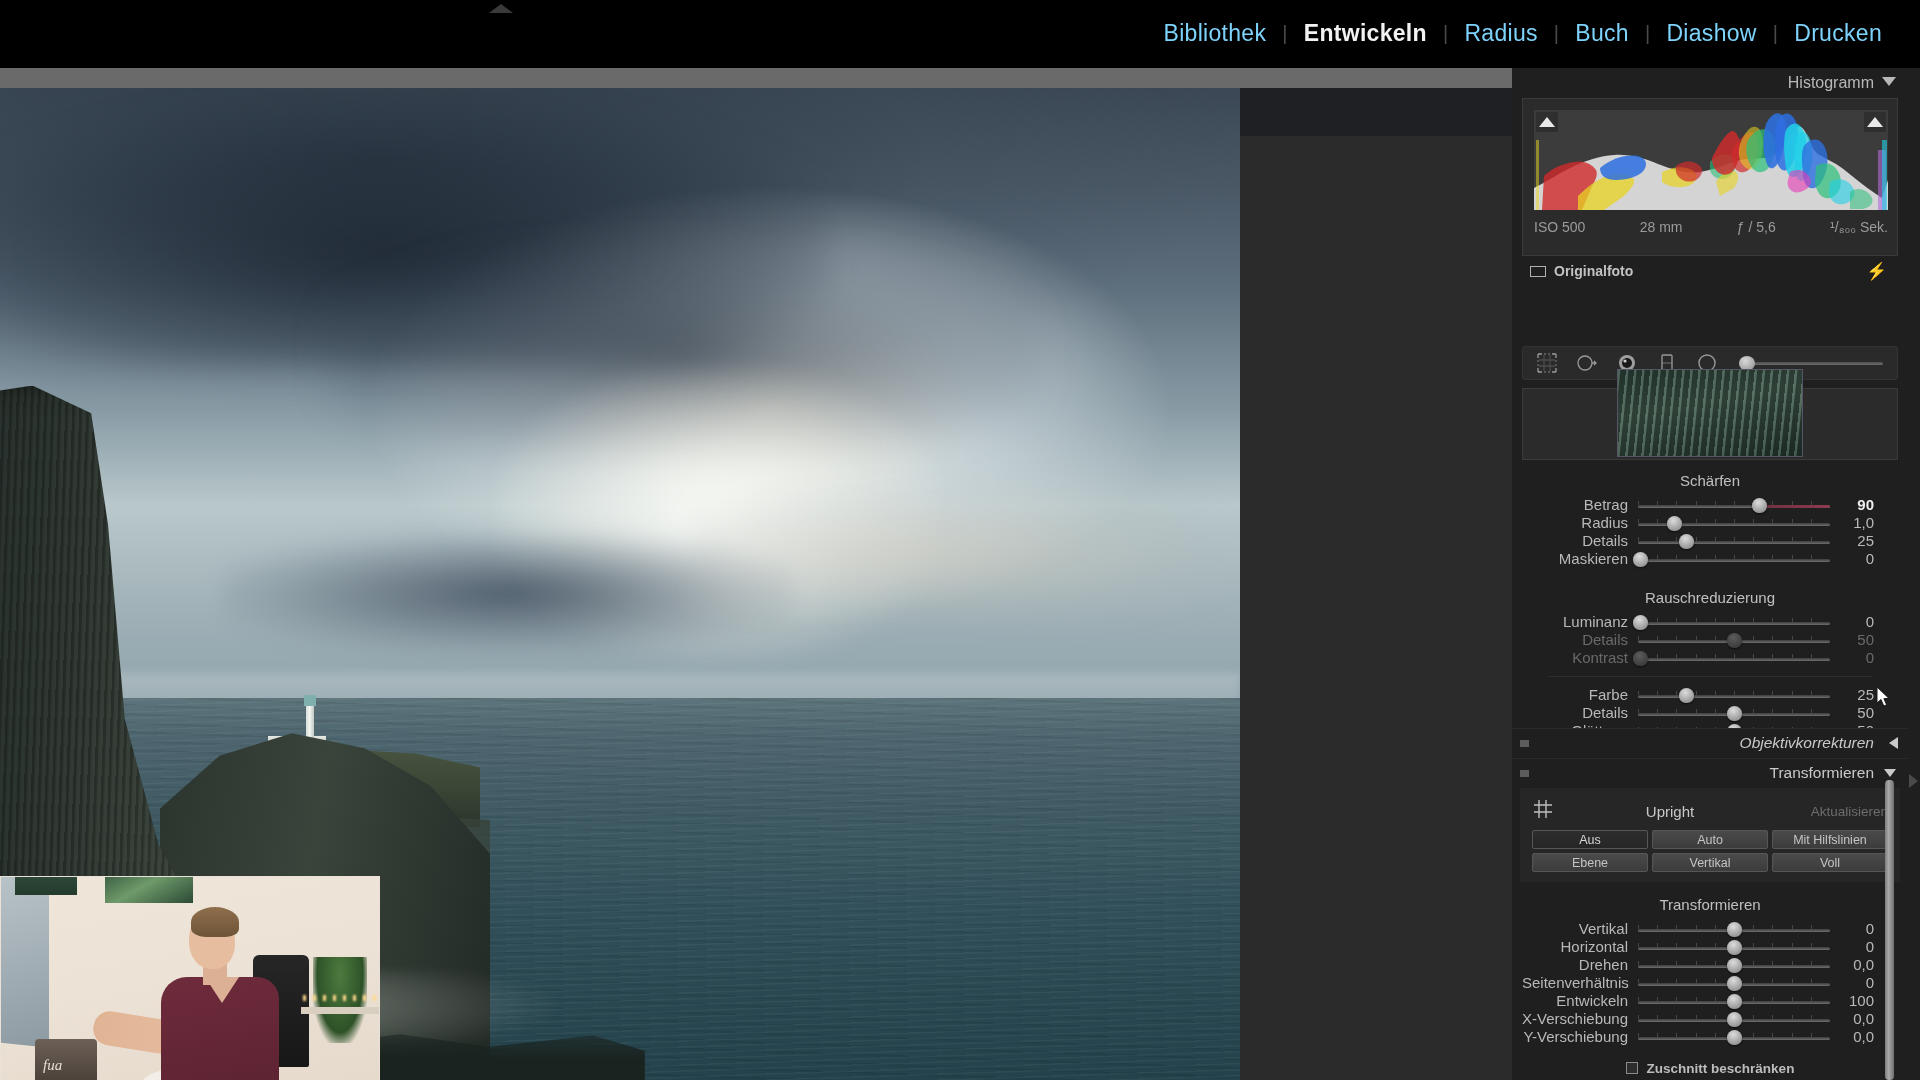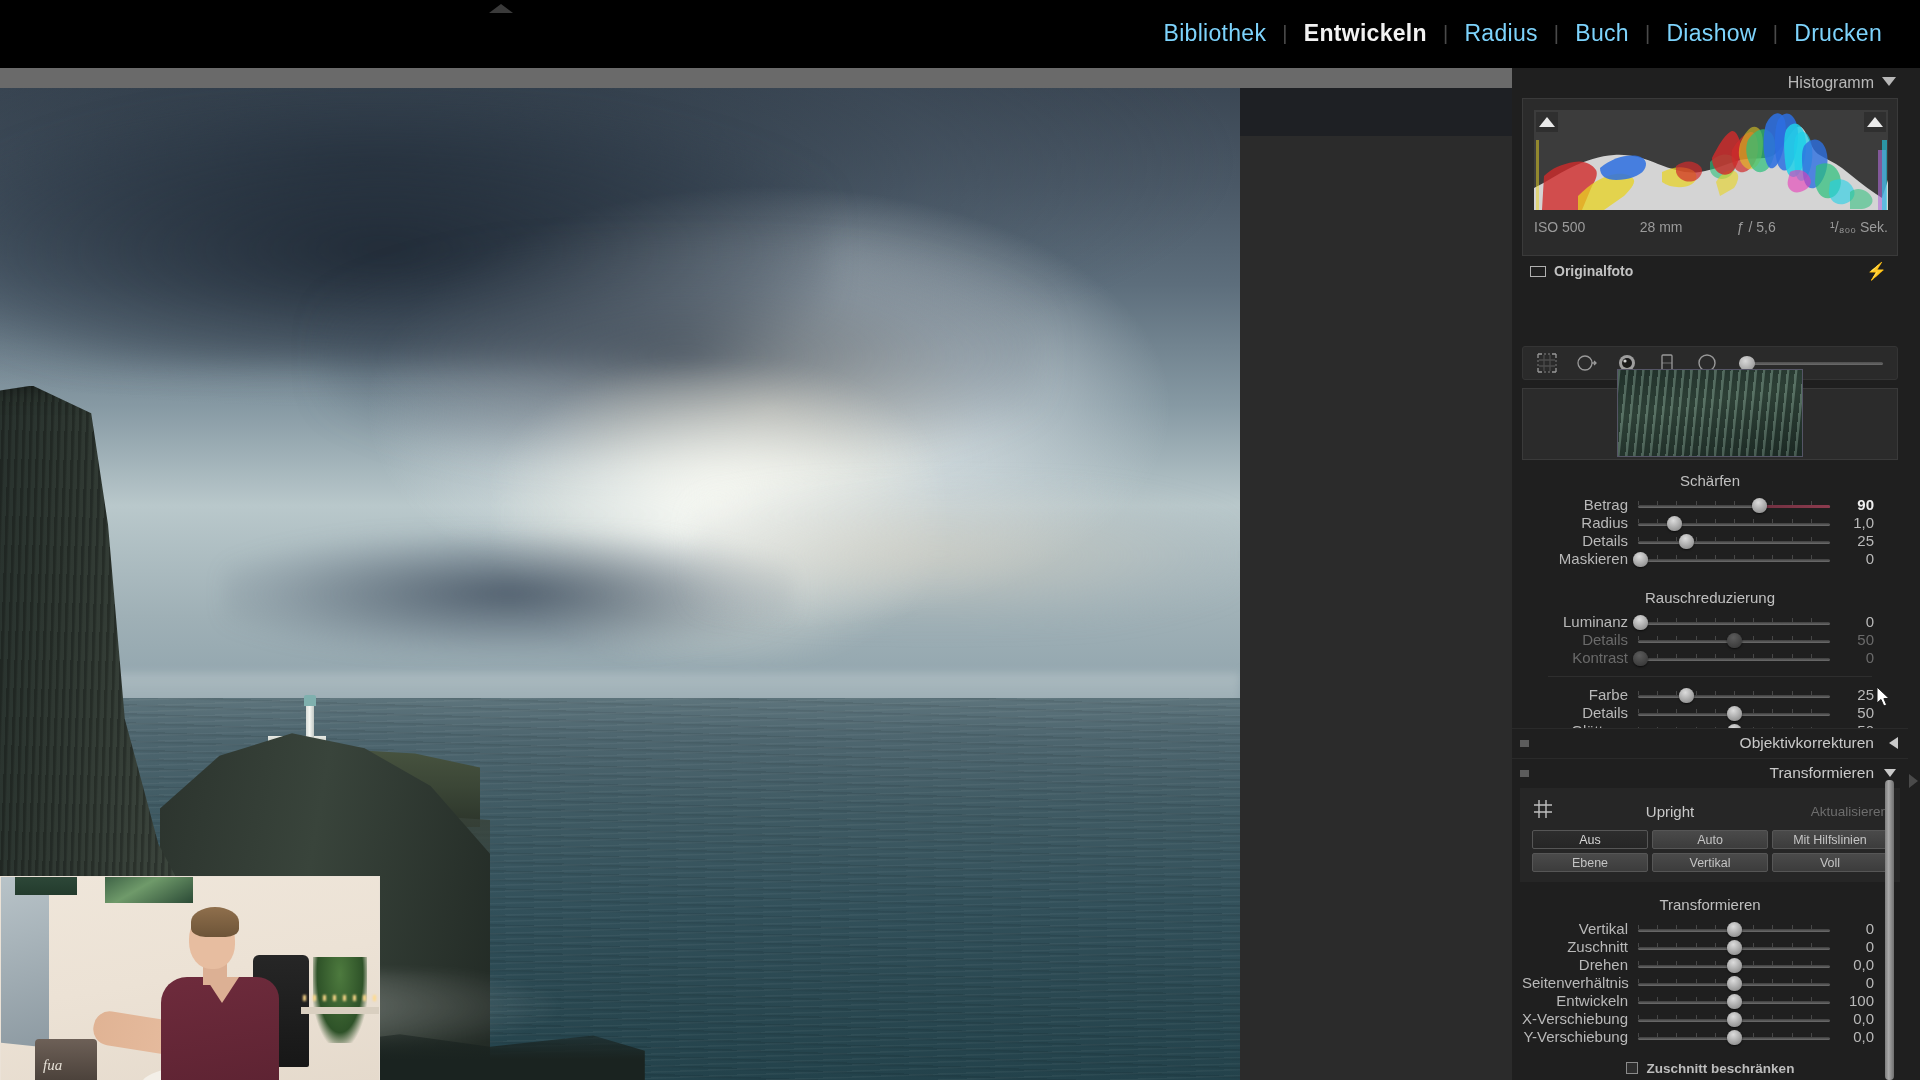--- a/index.html
+++ b/index.html
@@ -709,21 +709,21 @@
               <span class="sl-track-wrap">
                 <span class="sl-track"></span>
                 <span class="sl-ticks"></span>
                 <span class="sl-knob" style="left: 50%;"></span>
               </span>
               <span class="sl-value">50</span>
             </div>
           </div>
       </div>
 
-      <div class="collapse-head" style="position:absolute; left:0; top:660px; width:396px;">
+      <div class="collapse-head" style="position:absolute; left:0; top:660px; width:396px;font-style:italic;">
         <span class="sq"></span>
         <span>Objektivkorrekturen</span>
         <span class="tri-l"></span>
       </div>
 
       <div class="collapse-head" style="position:absolute; left:0; top:690px; width:396px;">
         <span class="sq"></span>
         <span>Transformieren</span>
         <span class="tri-d"></span>
       </div>
@@ -757,21 +757,21 @@
               <div class="slider-row">
                 <span class="sl-label">Vertikal</span>
                 <span class="sl-track-wrap">
                   <span class="sl-track"></span>
                   <span class="sl-ticks"></span>
                   <span class="sl-knob" style="left: 50%;"></span>
                 </span>
                 <span class="sl-value">0</span>
               </div>
               <div class="slider-row">
-                <span class="sl-label">Zuschnitt</span>
+                <span class="sl-label">Horizontal</span>
                 <span class="sl-track-wrap">
                   <span class="sl-track"></span>
                   <span class="sl-ticks"></span>
                   <span class="sl-knob" style="left: 50%;"></span>
                 </span>
                 <span class="sl-value">0</span>
               </div>
               <div class="slider-row">
                 <span class="sl-label">Drehen</span>
                 <span class="sl-track-wrap">

